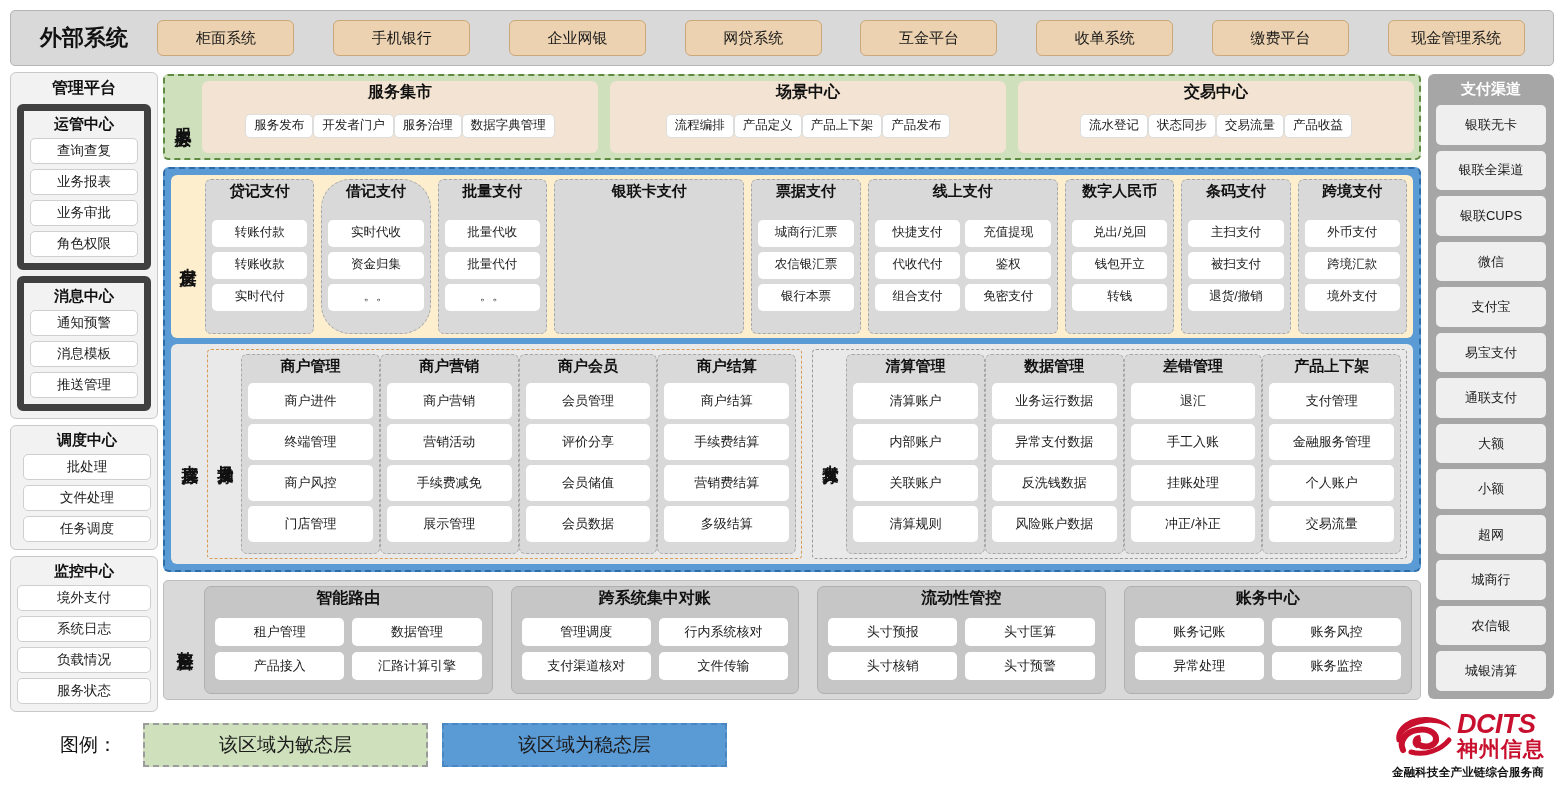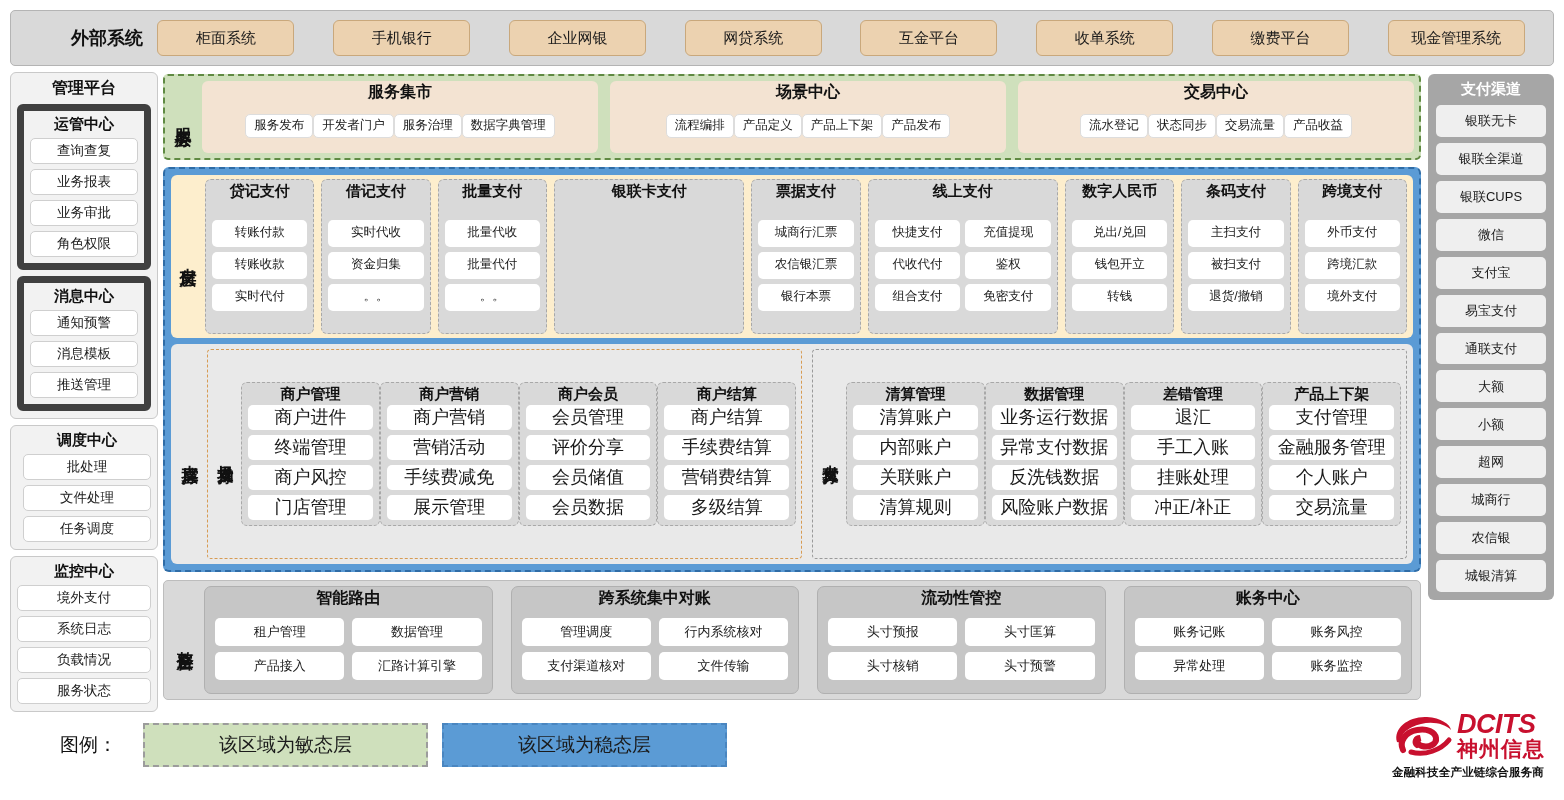--- a/index.html
+++ b/index.html
@@ -45,22 +45,22 @@
   #ext-bar {
     position: absolute; left: 10px; top: 10px;
     width: 1544px; height: 56px;
     background: #d9d9d9;
     border: 1px solid #b4b4b4;
     border-radius: 5px;
     display: flex; align-items: center;
     padding: 0 14px;
   }
   #ext-bar .ext-title {
-    font-size: 18px; font-weight: bold; color: #111;
-    width: 118px; flex: 0 0 118px; text-align: right;
+    font-size: 22px; font-weight: bold; color: #111;
+    width: 118px; flex: 0 0 118px; text-align: center;
   }
   #ext-bar .ext-items {
     flex: 1; display: flex; align-items: center;
     justify-content: space-around; gap: 10px;
   }
   #ext-bar .ext-chip {
     flex: 1 1 0; max-width: 137px; height: 36px;
     background: #ecd2b0;
     border: 1px solid #c9a87c;
     border-radius: 6px;
@@ -170,31 +170,31 @@
   }
   #support-layer > .vlabel { font-size: 17px; width: 26px; flex: 0 0 26px; }
   #support-layer .sup-halves { flex: 1; display: flex; gap: 10px; padding-left: 4px; }
   .sup-half {
     flex: 1; display: flex; align-items: stretch;
     padding: 4px 5px;
   }
   .sup-half.dashed-orange { border: 1.5px dashed #d79b53; border-radius: 4px; }
   .sup-half.dashed-grey { border: 1.5px dashed #9a9a9a; border-radius: 4px; }
   .sup-half > .vlabel { font-size: 16px; width: 24px; flex: 0 0 24px; letter-spacing: 1px; }
-  .sup-half .sup-groups { flex: 1; display: flex; gap: 0; padding-left: 4px; align-items: center; }
+  .sup-half .sup-groups { flex: 1; display: flex; gap: 0; padding-left: 4px; }
   .sup-group {
     flex: 1; background: #d9d9d9;
     border: 1.5px dashed #a8a8a8;
     border-radius: 6px;
     padding: 3px 6px 5px 6px;
     display: flex; flex-direction: column;
   }
   .sup-group .grp-title { font-size: 15px; margin-bottom: 4px; }
   .sup-group .sup-items { flex: 1; display: flex; flex-direction: column; gap: 5px; justify-content: center; }
-  .sup-group .chip { height: 25px; font-size: 18px; border: none; }
+  .sup-group .chip { height: 36px; font-size: 13px; border: none; }
 
   
   #integ-layer {
     position: absolute; left: 163px; top: 580px;
     width: 1258px; height: 120px;
     background: #d9d9d9;
     border: 1px solid #bdbdbd;
     border-radius: 5px;
     display: flex; align-items: stretch;
     padding: 5px 8px;
@@ -210,21 +210,21 @@
   }
   .integ-group .grp-title { font-size: 16px; margin-bottom: 4px; }
   .integ-group .integ-items {
     flex: 1; display: grid; grid-template-columns: 1fr 1fr; gap: 6px 8px; align-content: center;
   }
   .integ-group .chip { height: 28px; font-size: 13px; border: none; }
 
   
   #channels {
     position: absolute; left: 1428px; top: 74px;
-    width: 126px; height: 526px;
+    width: 126px; height: 625px;
     background: #a6a6a6;
     border-radius: 6px;
     padding: 6px 8px 8px 8px;
     display: flex; flex-direction: column;
   }
   #channels .ch-title {
     font-size: 15px; font-weight: bold; color: #ffffff;
     text-align: center; margin-bottom: 6px;
   }
   #channels .ch-list {
@@ -367,21 +367,21 @@
       <div class="vlabel">支付层</div>
       <div class="pay-groups" id="pay-groups">
           <div class="pay-group cols1" style="flex: 1 1 0px;">
             <div class="grp-title">贷记支付</div>
             <div class="pay-items">
               <div class="chip">转账付款</div>
               <div class="chip">转账收款</div>
               <div class="chip">实时代付</div>
             </div>
           </div>
-          <div class="pay-group cols1" style="flex: 1 1 0px;">
+          <div class="pay-group cols1" style="flex: 1 1 0px; border-radius: 29px;">
             <div class="grp-title">借记支付</div>
             <div class="pay-items">
               <div class="chip">实时代收</div>
               <div class="chip">资金归集</div>
               <div class="chip">。。</div>
             </div>
           </div>
           <div class="pay-group cols1" style="flex: 1 1 0px;">
             <div class="grp-title">批量支付</div>
             <div class="pay-items">

